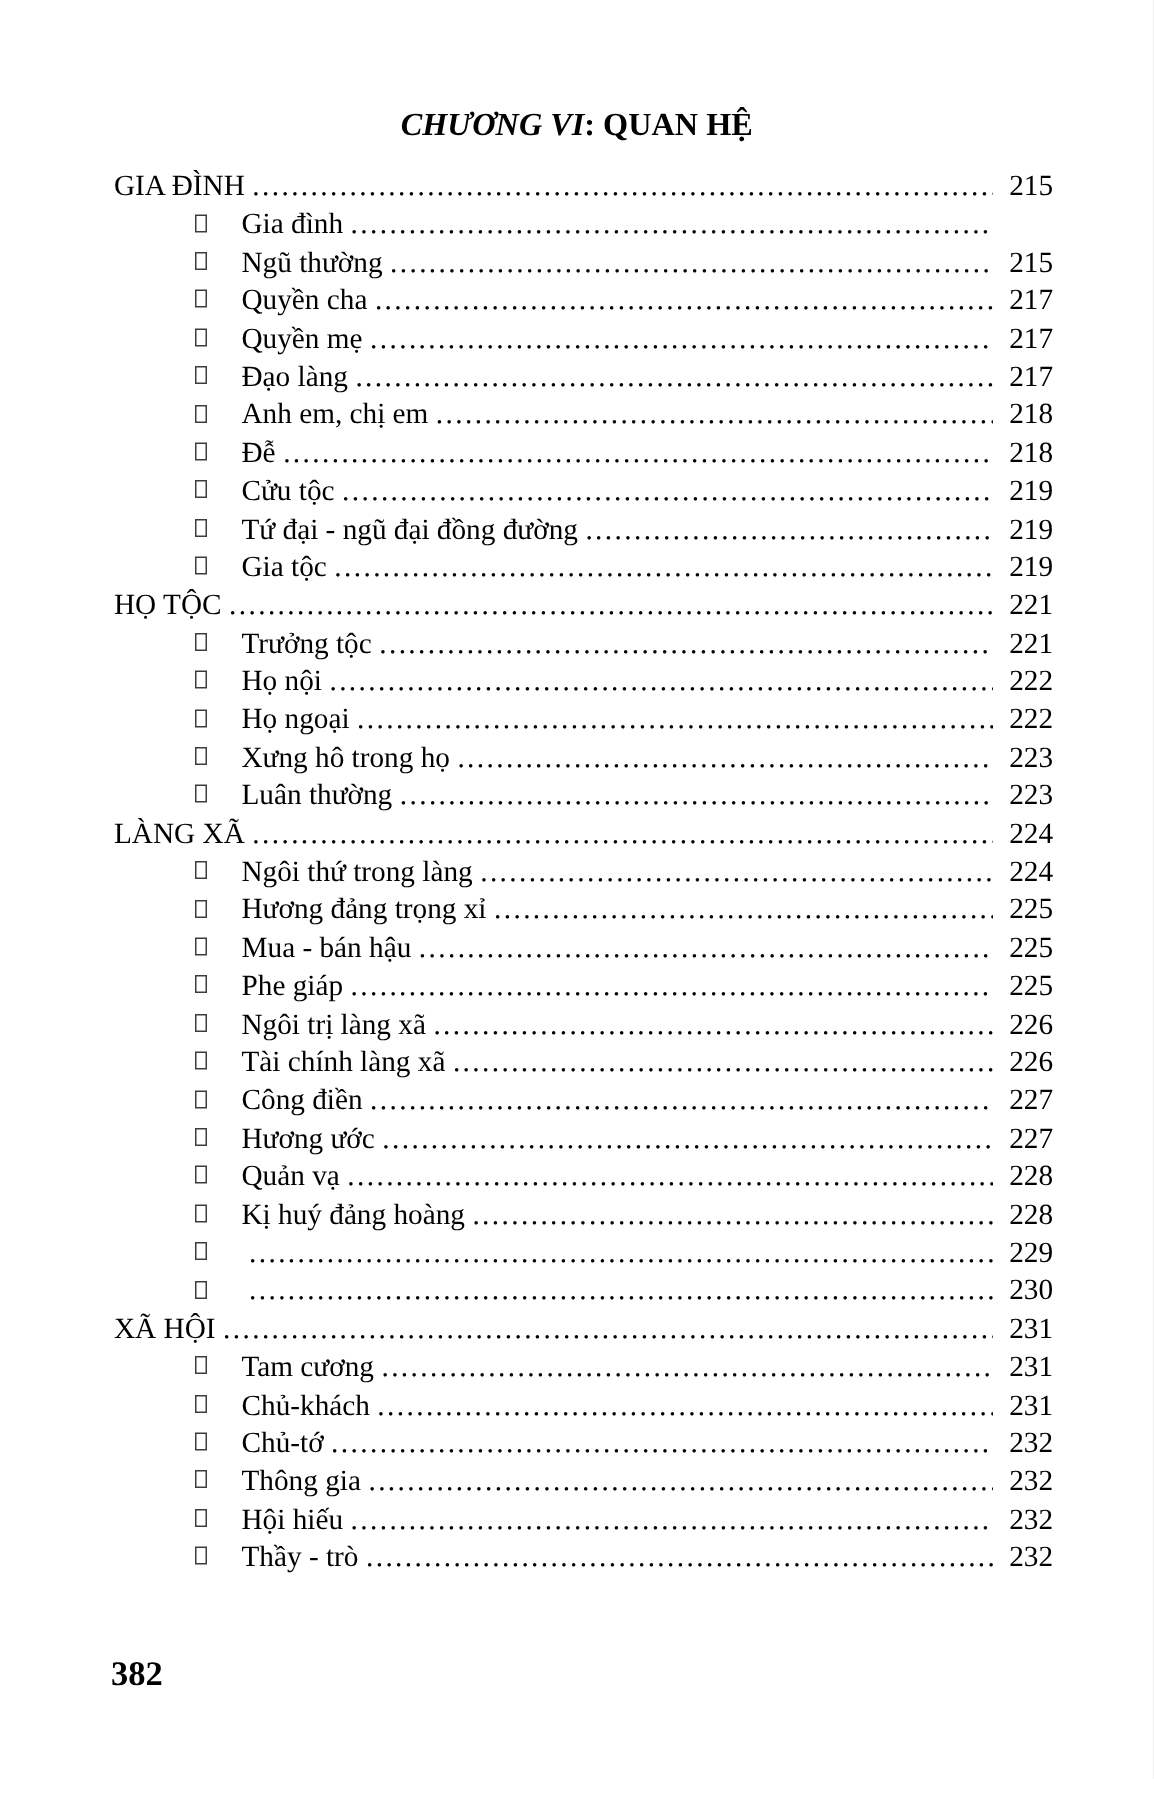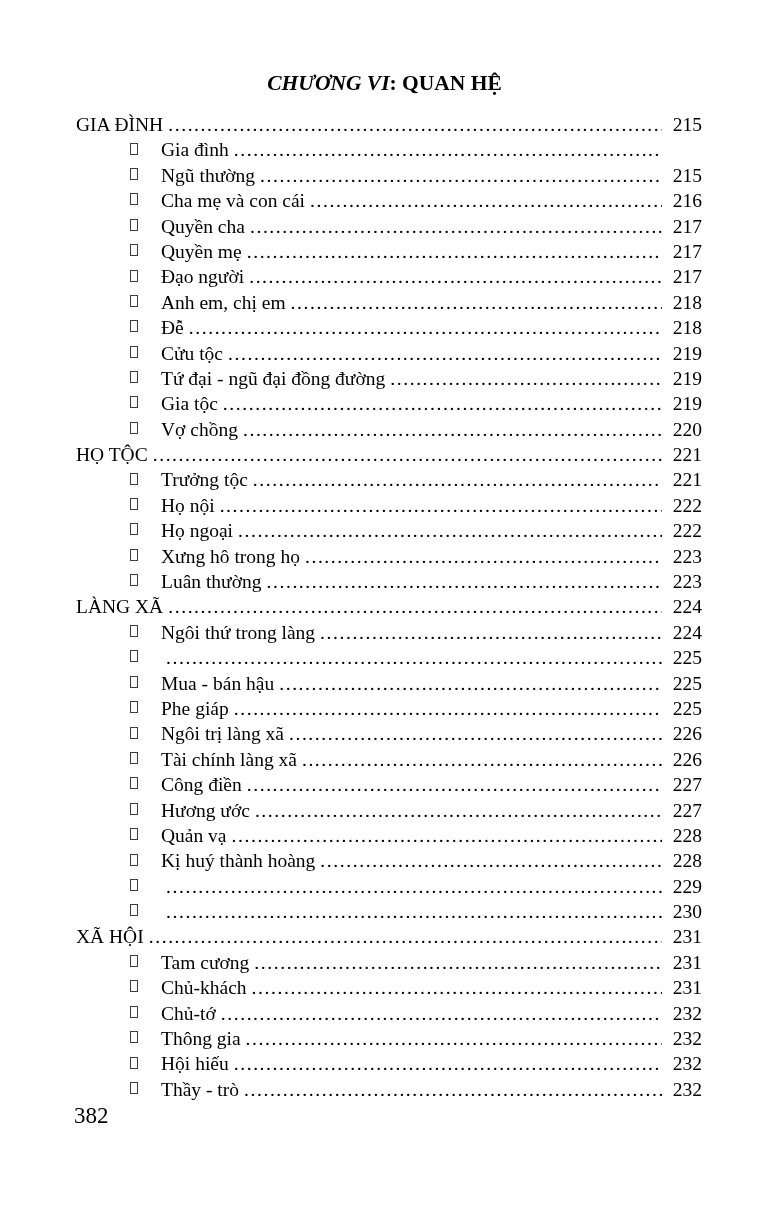--- a/index.html
+++ b/index.html
@@ -26,21 +26,21 @@
   }
   .title .chapter { font-style: italic; }
   .toc {
     position: absolute;
     top: 112px;
     left: 76px;
     width: 626px;
   }
   .row {
     display: flex;
-    align-items: flex-end;
+    align-items: center;
     height: 25.4px;
     line-height: 25.4px;
     white-space: nowrap;
   }
   .row .label { white-space: nowrap; }
   .row.item .bullet {
     align-self: center;
     margin-left: 54px;
     margin-right: 23px;
     margin-top: -3px;
@@ -64,20 +64,21 @@
     flex: none;
     min-width: 37px;
     text-align: right;
     padding-left: 3px;
   }
   .footer {
     position: absolute;
     top: 1103px;
     left: 74px;
     font-size: 23px;
+    font-weight: bold;
   }
 </style>
 </head>
 <body>
 
 <div class="page">
 
   <div class="title">
     <span class="chapter">CHƯƠNG VI</span><span class="rest">: QUAN HỆ</span>
   </div>
@@ -95,39 +96,33 @@
         <span class="pageno"></span>
       </div>
       <div class="row item">
         <span class="bullet"></span>
         <span class="label">Ngũ thường</span>
         <span class="dots"></span>
         <span class="pageno">215</span>
       </div>
       <div class="row item">
         <span class="bullet"></span>
-        <span class="label">Cha mẹ và con cái</span>
-        <span class="dots"></span>
-        <span class="pageno">216</span>
-      </div>
-      <div class="row item">
-        <span class="bullet"></span>
         <span class="label">Quyền cha</span>
         <span class="dots"></span>
         <span class="pageno">217</span>
       </div>
       <div class="row item">
         <span class="bullet"></span>
         <span class="label">Quyền mẹ</span>
         <span class="dots"></span>
         <span class="pageno">217</span>
       </div>
       <div class="row item">
         <span class="bullet"></span>
-        <span class="label">Đạo người</span>
+        <span class="label">Đạo làng</span>
         <span class="dots"></span>
         <span class="pageno">217</span>
       </div>
       <div class="row item">
         <span class="bullet"></span>
         <span class="label">Anh em, chị em</span>
         <span class="dots"></span>
         <span class="pageno">218</span>
       </div>
       <div class="row item">
@@ -146,26 +141,20 @@
         <span class="bullet"></span>
         <span class="label">Tứ đại - ngũ đại đồng đường</span>
         <span class="dots"></span>
         <span class="pageno">219</span>
       </div>
       <div class="row item">
         <span class="bullet"></span>
         <span class="label">Gia tộc</span>
         <span class="dots"></span>
         <span class="pageno">219</span>
-      </div>
-      <div class="row item">
-        <span class="bullet"></span>
-        <span class="label">Vợ chồng</span>
-        <span class="dots"></span>
-        <span class="pageno">220</span>
       </div>
       <div class="row section">
         <span class="label">HỌ TỘC</span>
         <span class="dots"></span>
         <span class="pageno">221</span>
       </div>
       <div class="row item">
         <span class="bullet"></span>
         <span class="label">Trưởng tộc</span>
         <span class="dots"></span>
@@ -201,20 +190,21 @@
         <span class="pageno">224</span>
       </div>
       <div class="row item">
         <span class="bullet"></span>
         <span class="label">Ngôi thứ trong làng</span>
         <span class="dots"></span>
         <span class="pageno">224</span>
       </div>
       <div class="row item">
         <span class="bullet"></span>
+        <span class="label">Hương đảng trọng xỉ</span>
         <span class="dots"></span>
         <span class="pageno">225</span>
       </div>
       <div class="row item">
         <span class="bullet"></span>
         <span class="label">Mua - bán hậu</span>
         <span class="dots"></span>
         <span class="pageno">225</span>
       </div>
       <div class="row item">
@@ -248,21 +238,21 @@
         <span class="pageno">227</span>
       </div>
       <div class="row item">
         <span class="bullet"></span>
         <span class="label">Quản vạ</span>
         <span class="dots"></span>
         <span class="pageno">228</span>
       </div>
       <div class="row item">
         <span class="bullet"></span>
-        <span class="label">Kị huý thành hoàng</span>
+        <span class="label">Kị huý đảng hoàng</span>
         <span class="dots"></span>
         <span class="pageno">228</span>
       </div>
       <div class="row item">
         <span class="bullet"></span>
         <span class="dots"></span>
         <span class="pageno">229</span>
       </div>
       <div class="row item">
         <span class="bullet"></span>

